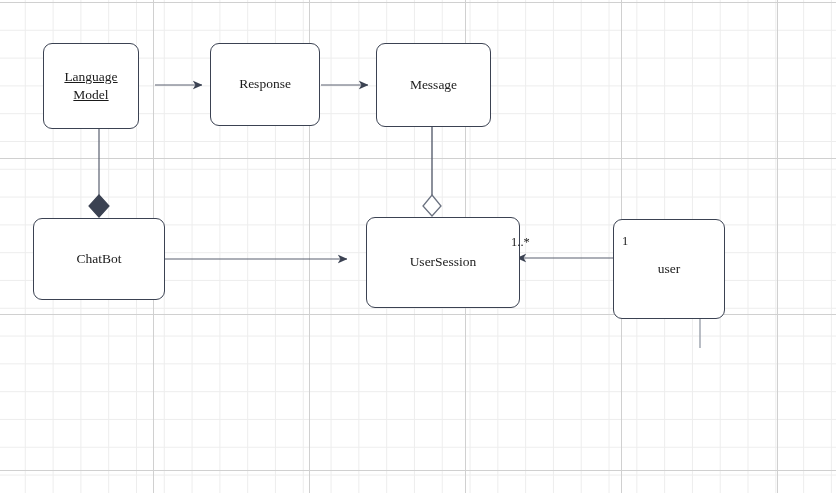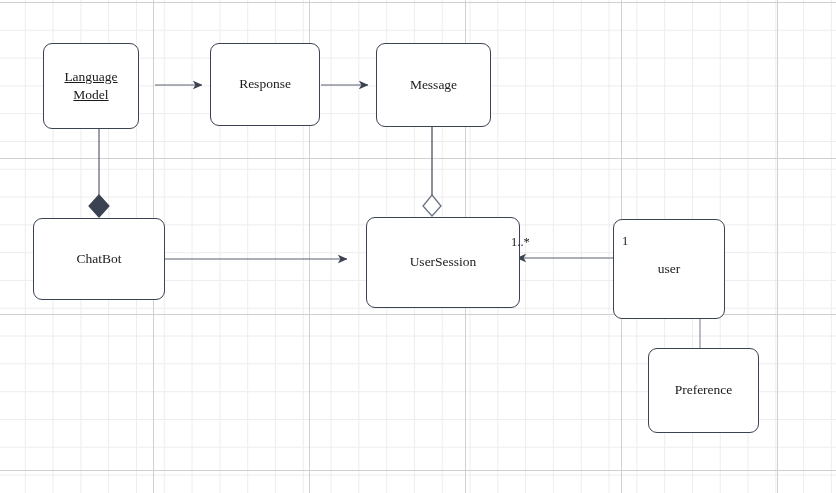--- a/index.html
+++ b/index.html
@@ -129,21 +129,18 @@
   </div>
 
   <div class="uml-box" style="left:366px; top:217px; width:154px; height:91px;">
     <span>UserSession</span>
   </div>
 
   <div class="uml-box" style="left:613px; top:219px; width:112px; height:100px;">
     <span>user</span>
   </div>
 
-  <div class="uml-box" style="left:648px; top:348px; width:111px; height:85px;">
-    <span>Preference</span>
-  </div>
 
   <span class="edge-label" style="left:511px; top:235px;">1..*</span>
 
   <span class="edge-label" style="left:622px; top:234px;">1</span>
 
 </div>
 
 </body></html>

